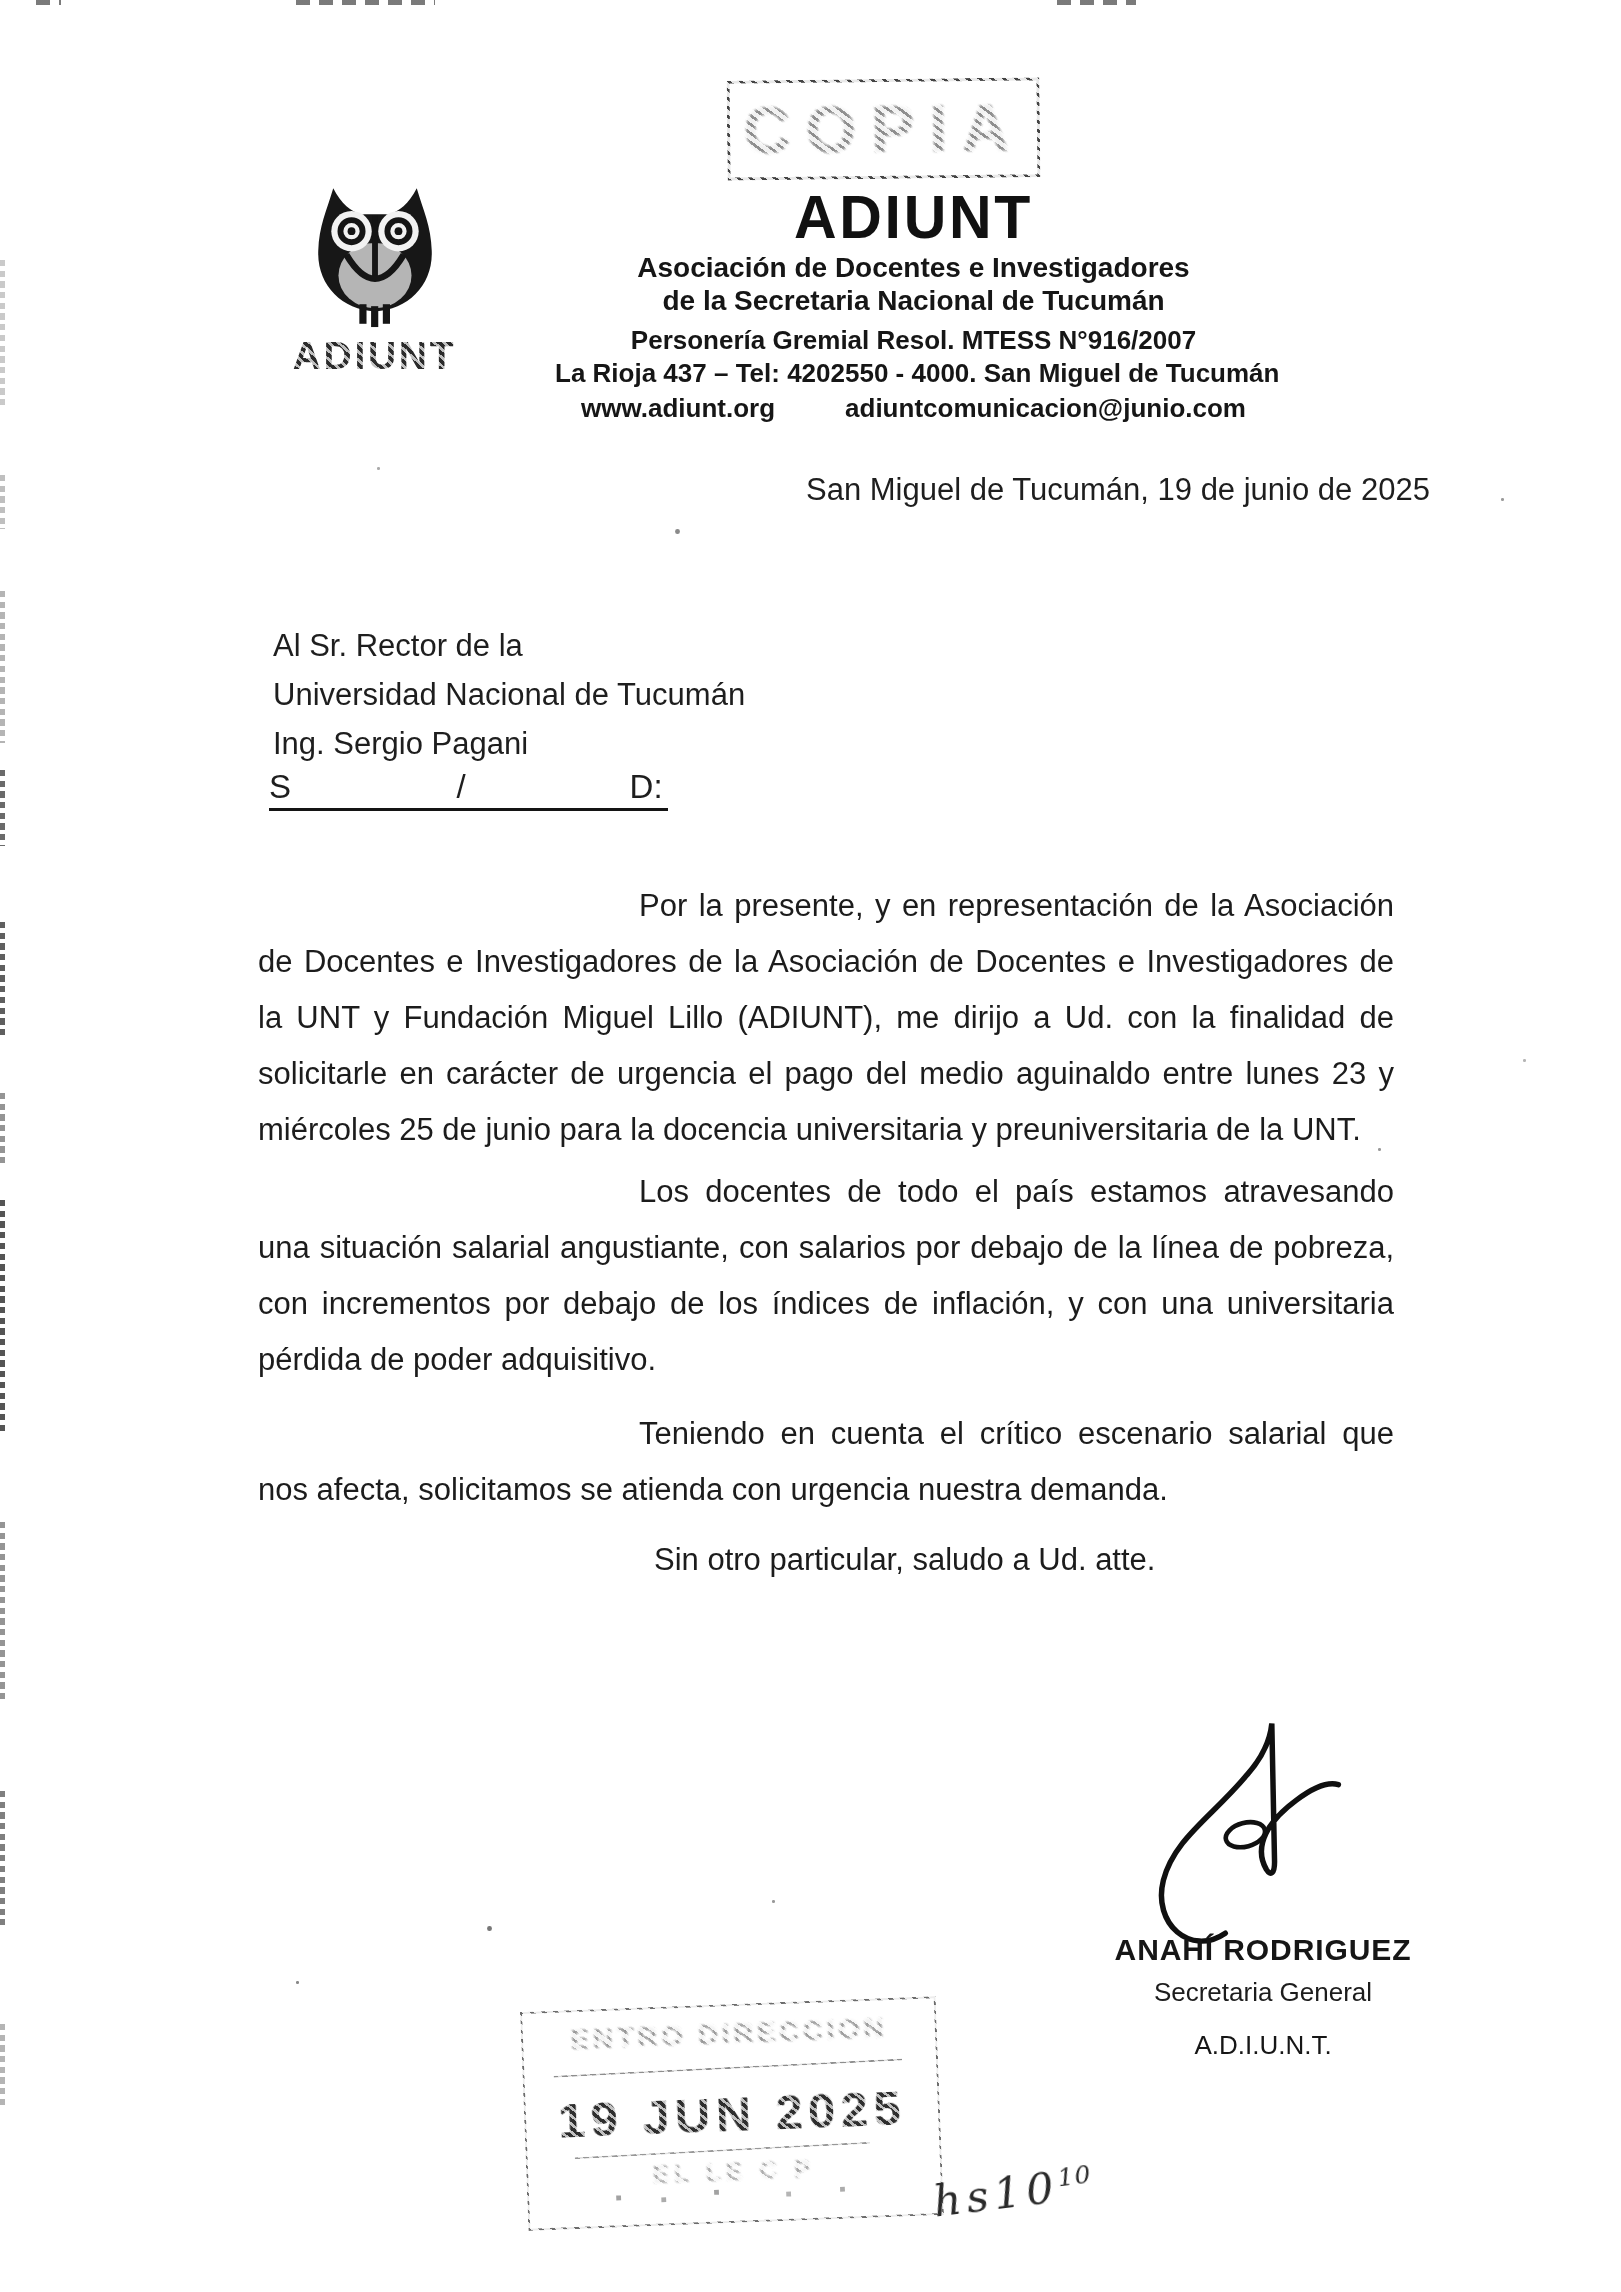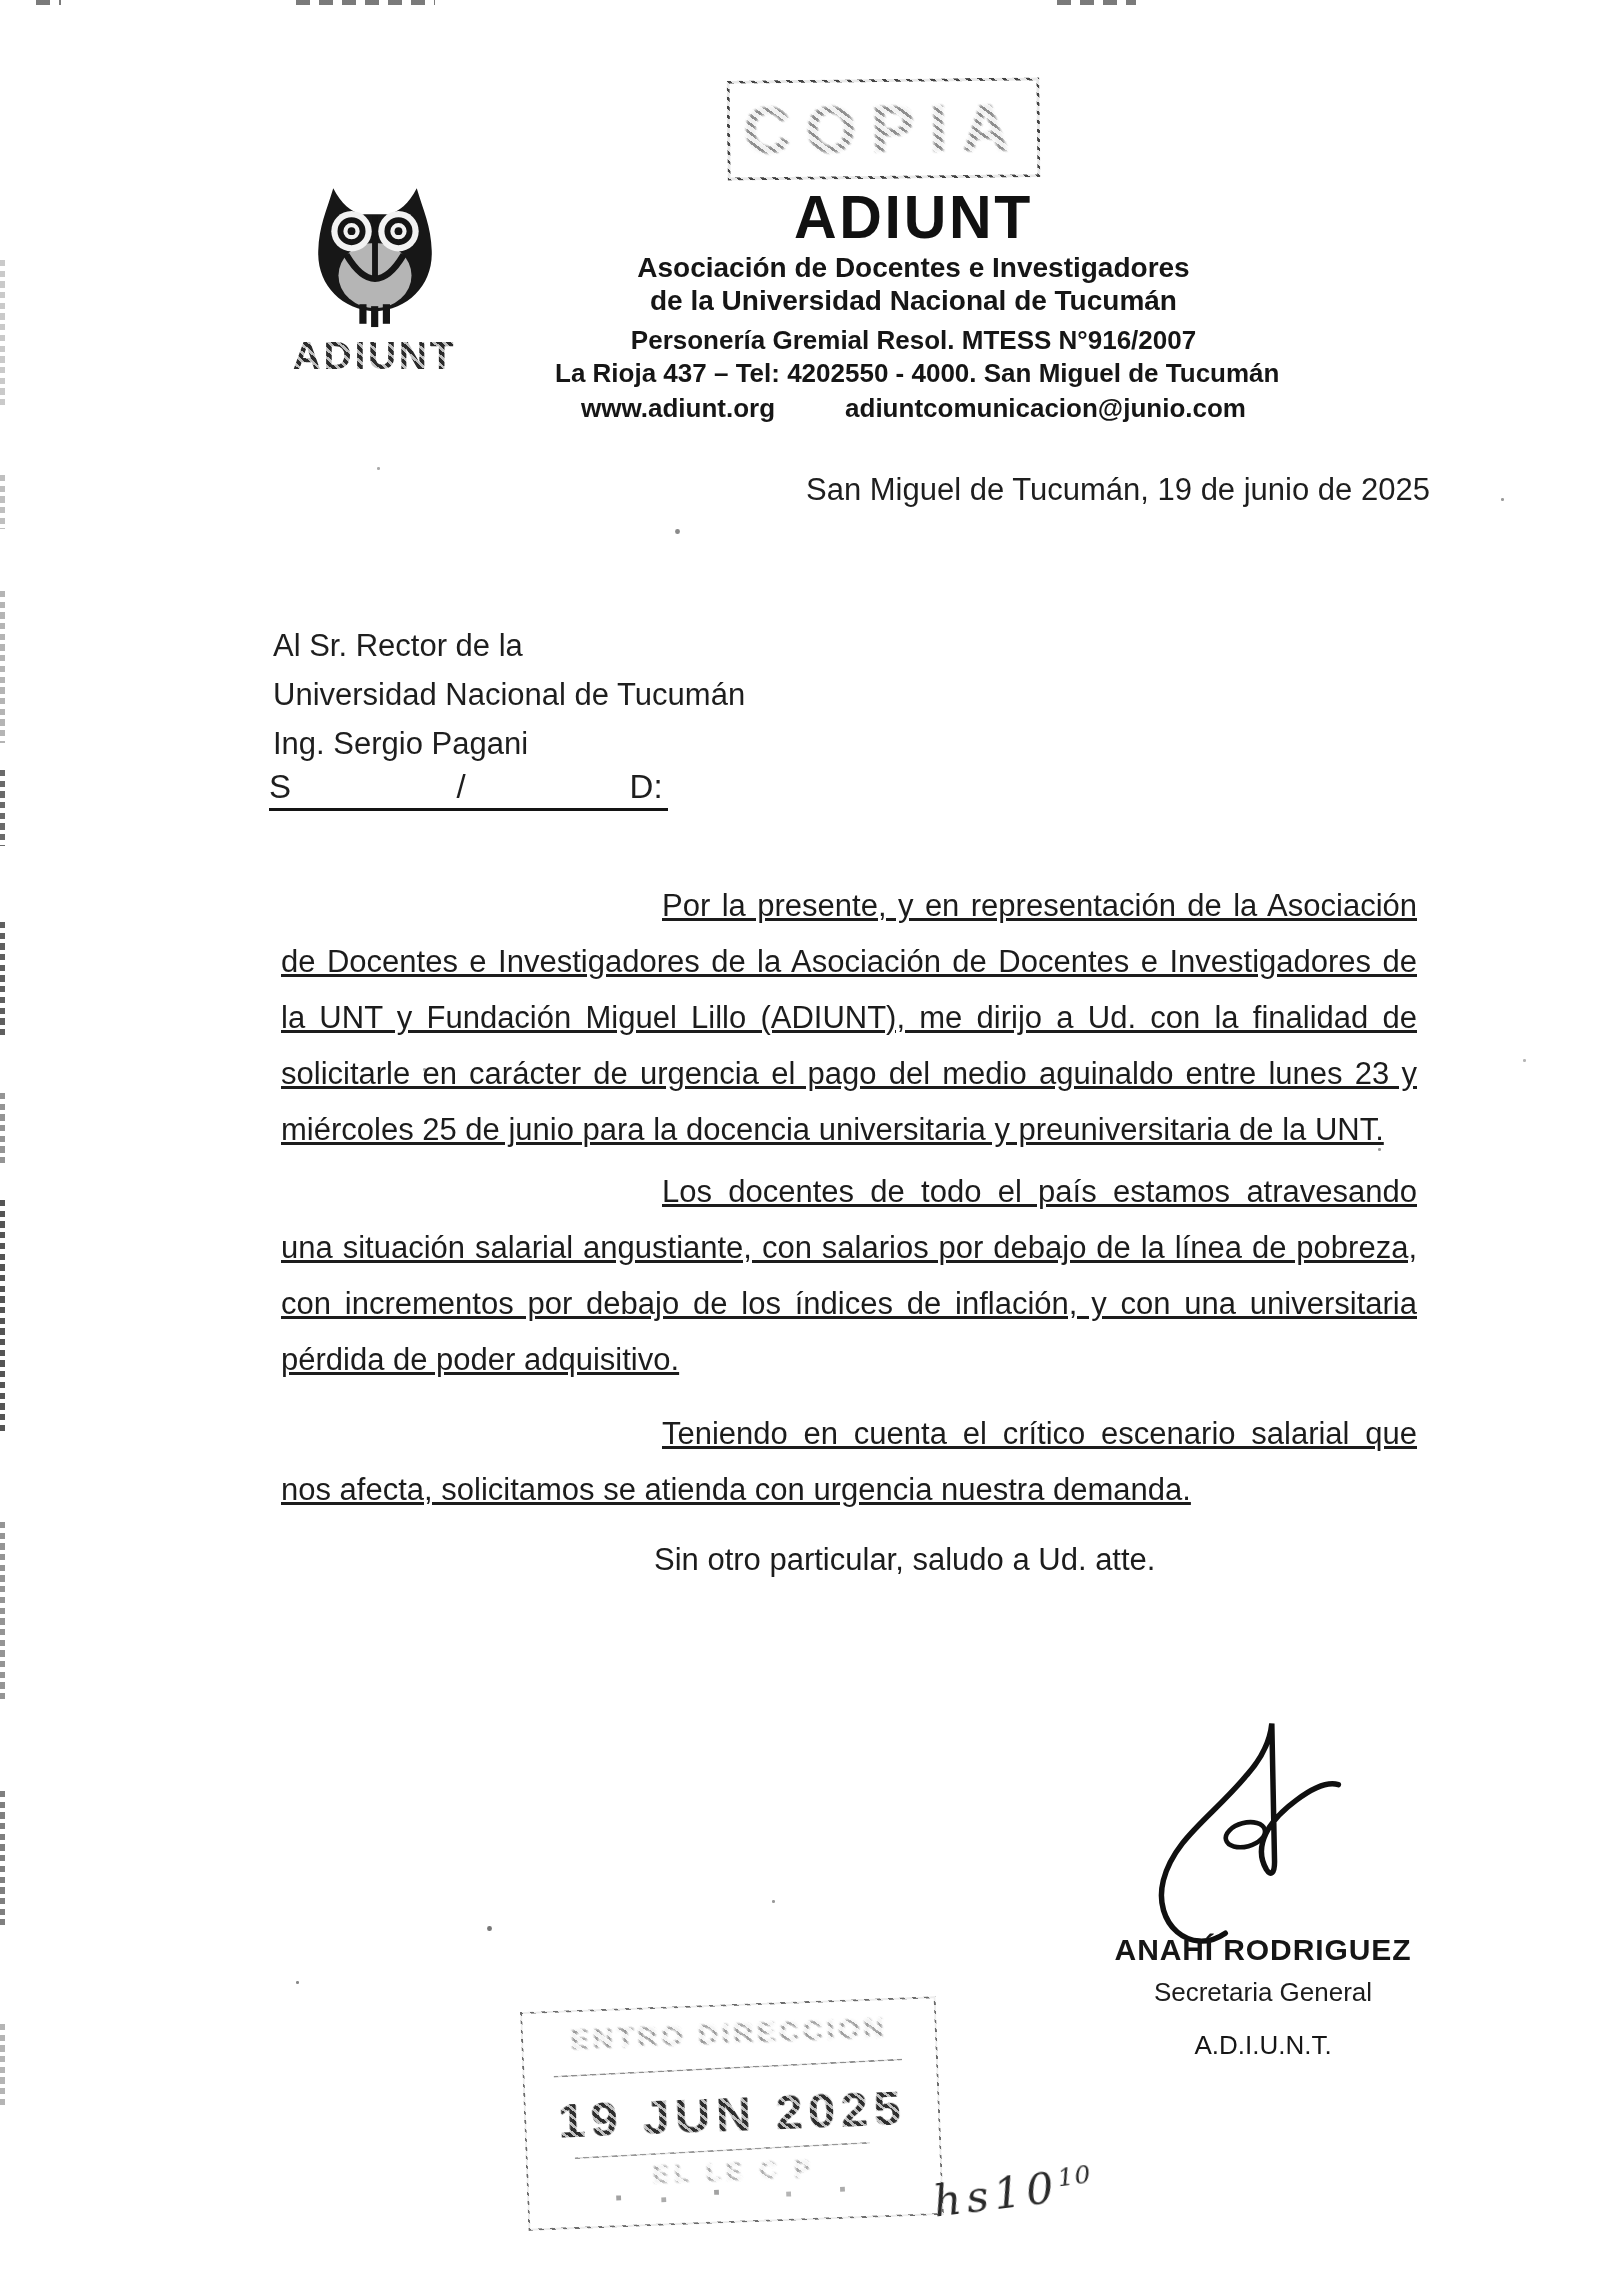--- a/index.html
+++ b/index.html
@@ -80,22 +80,22 @@
   .dateline{position:absolute;left:806px;top:472px;font-size:31px;white-space:nowrap;}
   .recipient{position:absolute;left:273px;top:621px;font-size:31px;line-height:49px;}
   .sd-line{
     position:absolute;left:269px;top:767px;width:399px;height:41px;
     border-bottom:3.6px solid #141414;font-size:33px;
   }
   .sd-line .sd-s{position:absolute;left:0;bottom:1.8px;}
   .sd-line .sd-slash{position:absolute;left:47%;bottom:1.8px;}
   .sd-line .sd-d{position:absolute;right:5.4px;bottom:1.8px;}
   .para{
-    position:absolute;left:281px;width:1136px;
-    font-size:31px;line-height:56px;text-align:justify;color:#1c1c1c;text-decoration:underline;
+    position:absolute;left:258px;width:1136px;
+    font-size:31px;line-height:56px;text-align:justify;color:#1c1c1c;
   }
   .indent{text-indent:381px;}
   .p1{top:878px;}
   .p2{top:1164px;}
   .p3{top:1406px;}
   .closing{position:absolute;left:654px;top:1542px;font-size:31px;color:#1c1c1c;}
   
   .sig-flourish{position:absolute;left:1136px;top:1718px;}
   .sig-block{position:absolute;left:1093px;top:1933px;width:340px;text-align:center;}
   .sig-name{font-size:30px;font-weight:800;letter-spacing:0.9px;color:#161616;}
@@ -178,21 +178,21 @@
     <div class="owl-acronym erode">ADIUNT</div>
   </div>
 
   <div class="header-col">
     <div class="copia-stamp erode-heavy">
       <div class="copia-border"></div>
       <div class="copia-text">COPIA</div>
     </div>
     <div class="adiunt-title">ADIUNT</div>
     <div class="org-line">Asociación de Docentes e Investigadores</div>
-    <div class="org-line">de la Universidad Nacional de Tucumán</div>
+    <div class="org-line">de la Secretaria Nacional de Tucumán</div>
     <div class="personeria">Personería Gremial Resol. MTESS N°916/2007</div>
     <div class="address">La Rioja 437 – Tel: 4202550 - 4000. San Miguel de Tucumán</div>
     <div class="contacts">
       <span>www.adiunt.org</span>
       <span>adiuntcomunicacion@junio.com</span>
     </div>
   </div>
 
   <div class="dateline">San Miguel de Tucumán, 19 de junio de 2025</div>
 

